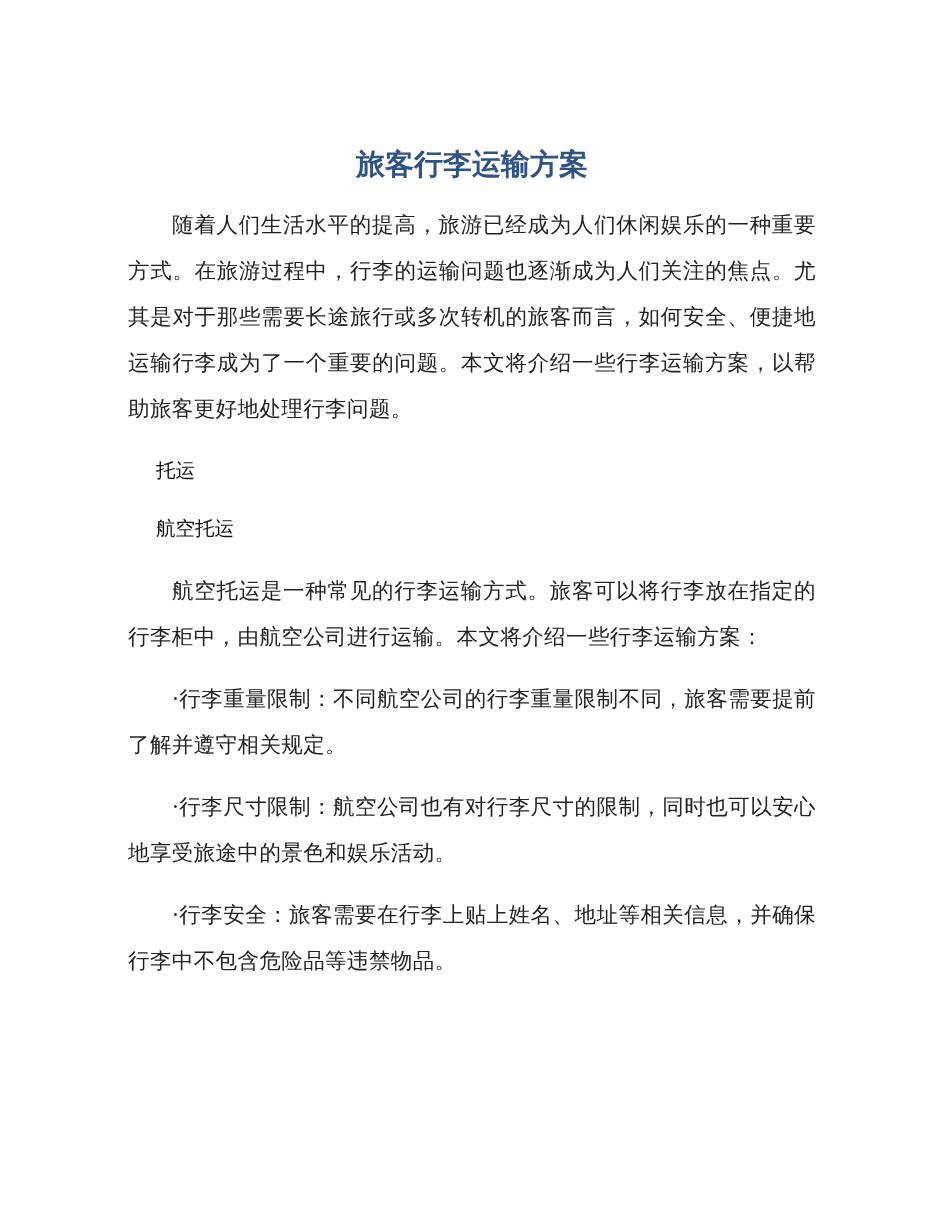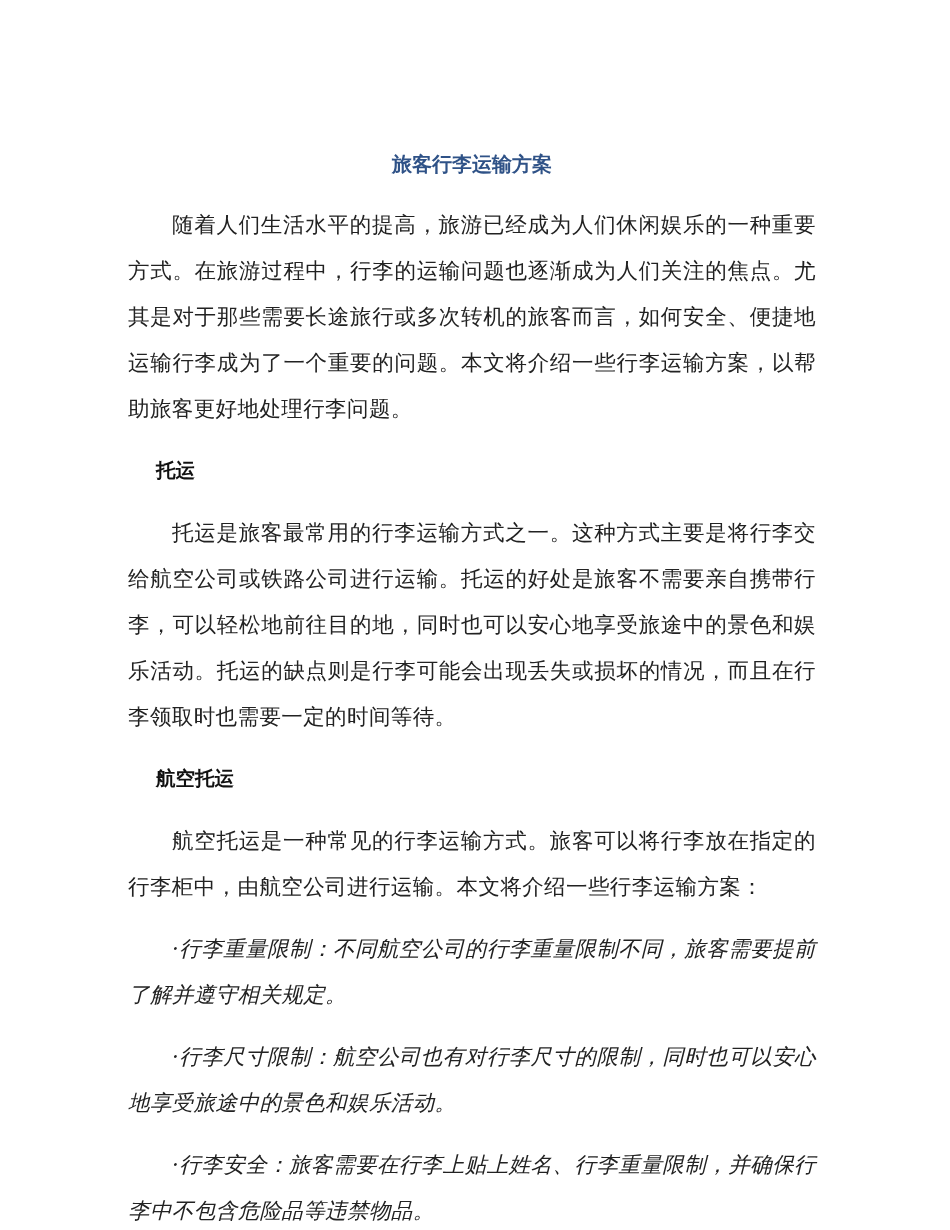--- a/index.html
+++ b/index.html
@@ -9,52 +9,51 @@
       left: 112px;
       top: 142px;
       width: 720px;
       font-family: "DejaVu Serif", "Liberation Serif", serif;
       color: #222222;
     }
     .title {
       text-align: center;
       font-family: "DejaVu Sans", "Liberation Sans", sans-serif;
       font-weight: bold;
-      font-size: 20px;
+      font-size: 29px;
       color: #2f5287;
       line-height: 44px;
       margin: 0;
     }
     .para {
       font-size: 21.5px;
       line-height: 46px;
       text-indent: 44px;
       margin: 16px;
       text-align: justify;
       letter-spacing: 0.4px;
     }
     .heading {
       font-family: "DejaVu Sans", "Liberation Sans", sans-serif;
-      font-weight: bold;
+      font-weight: normal;
       font-size: 19.5px;
       line-height: 46px;
       margin: 12px 0 10px 44px;
       color: #111111;
     }
-    .bullet { margin-top: 12px; font-style: italic; }
+    .bullet { margin-top: 12px; }
   </style>
 </head>
 <body>
 
 <div class="page">
   <h1 class="title">旅客行李运输方案</h1>
   <p class="para">随着人们生活水平的提高，旅游已经成为人们休闲娱乐的一种重要方式。在旅游过程中，行李的运输问题也逐渐成为人们关注的焦点。尤其是对于那些需要长途旅行或多次转机的旅客而言，如何安全、便捷地运输行李成为了一个重要的问题。本文将介绍一些行李运输方案，以帮助旅客更好地处理行李问题。</p>
 
   <h2 class="heading">托运</h2>
-  <p class="para">托运是旅客最常用的行李运输方式之一。这种方式主要是将行李交给航空公司或铁路公司进行运输。托运的好处是旅客不需要亲自携带行李，可以轻松地前往目的地，同时也可以安心地享受旅途中的景色和娱乐活动。托运的缺点则是行李可能会出现丢失或损坏的情况，而且在行李领取时也需要一定的时间等待。</p>
 
   <h2 class="heading">航空托运</h2>
   <p class="para">航空托运是一种常见的行李运输方式。旅客可以将行李放在指定的行李柜中，由航空公司进行运输。本文将介绍一些行李运输方案：</p>
 
   <p class="para bullet">·行李重量限制：不同航空公司的行李重量限制不同，旅客需要提前了解并遵守相关规定。</p>
   <p class="para bullet">·行李尺寸限制：航空公司也有对行李尺寸的限制，同时也可以安心地享受旅途中的景色和娱乐活动。</p>
-  <p class="para bullet">·行李安全：旅客需要在行李上贴上姓名、行李重量限制，并确保行李中不包含危险品等违禁物品。</p>
+  <p class="para bullet">·行李安全：旅客需要在行李上贴上姓名、地址等相关信息，并确保行李中不包含危险品等违禁物品。</p>
 </div>
 
 </body></html>

